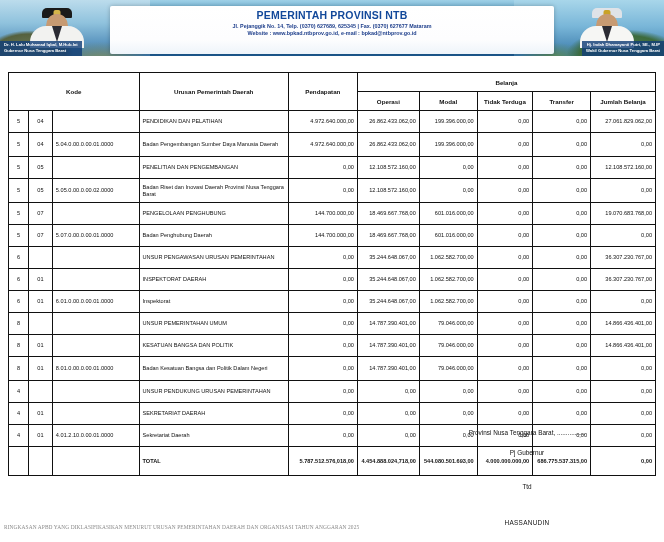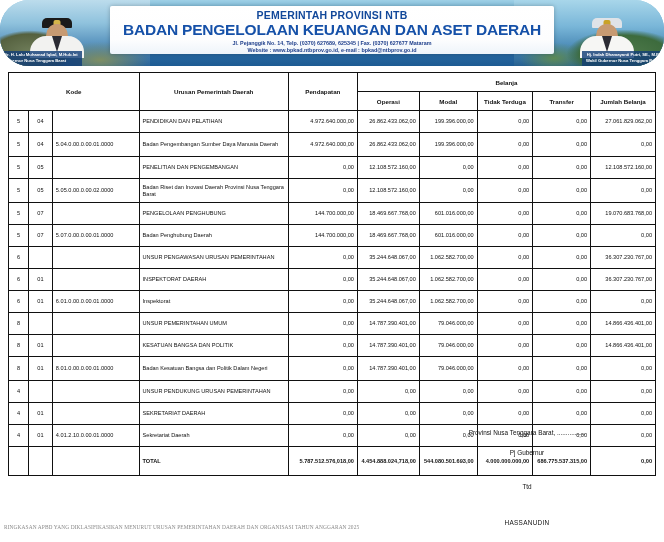--- a/index.html
+++ b/index.html
@@ -6,24 +6,23 @@
   body{
     width:664px;height:542px;
     background:#ffffff;
     font-family:"Liberation Sans", sans-serif;
     overflow:hidden;
   }
   .page{position:relative;width:664px;height:542px;background:#fff;}
 
   
   .kop{
-    position:relative;width:664px;height:66px;overflow:hidden;
+    position:relative;width:664px;height:56px;overflow:hidden;
     background:
       linear-gradient(180deg,#9fd0e6 0%, #6fb4d8 18%, #4f93c4 42%, #2e6fa8 70%, #1d5b93 100%);
-    border-radius: 29px;
   }
   .kop .scenery-left,.kop .scenery-right{
     position:absolute;top:0;height:66px;width:150px;
   }
   .kop .scenery-left{
     left:0;
     background:
       radial-gradient(ellipse 60px 30px at 30px 52px, #6f7d5a 0%, #55613f 60%, rgba(85,97,63,0) 72%),
       radial-gradient(ellipse 70px 26px at 100px 60px, #7e8e63 0%, rgba(126,142,99,0) 70%),
       linear-gradient(180deg,#bcdcec 0%,#8fc2dd 35%,#4a86b5 75%,#2c6496 100%);
@@ -162,21 +161,20 @@
       <div class="body"></div>
     </div>
     <div class="portrait right">
       <div class="cap"></div>
       <div class="head"></div>
       <div class="body"></div>
     </div>
 
     <div class="banner">
       <div class="l1">PEMERINTAH PROVINSI NTB</div>
-      <div class="l2">BADAN PENGELOLAAN KEUANGAN DAN ASET DAERAH</div>
       <div class="l3">Jl. Pejanggik No. 14, Telp. (0370) 627689, 625345 | Fax. (0370) 627677 Mataram</div>
       <div class="l4">Website : www.bpkad.ntbprov.go.id, e-mail : bpkad@ntbprov.go.id</div>
     </div>
 
     <div class="namebar left">
       <div>Dr. H. Lalu Muhamad Iqbal, M.Hub.Int</div>
       <div>Gubernur Nusa Tenggara Barat</div>
     </div>
     <div class="namebar right">
       <div>Hj. Indah Dhamayanti Putri, SE., M.IP</div>

